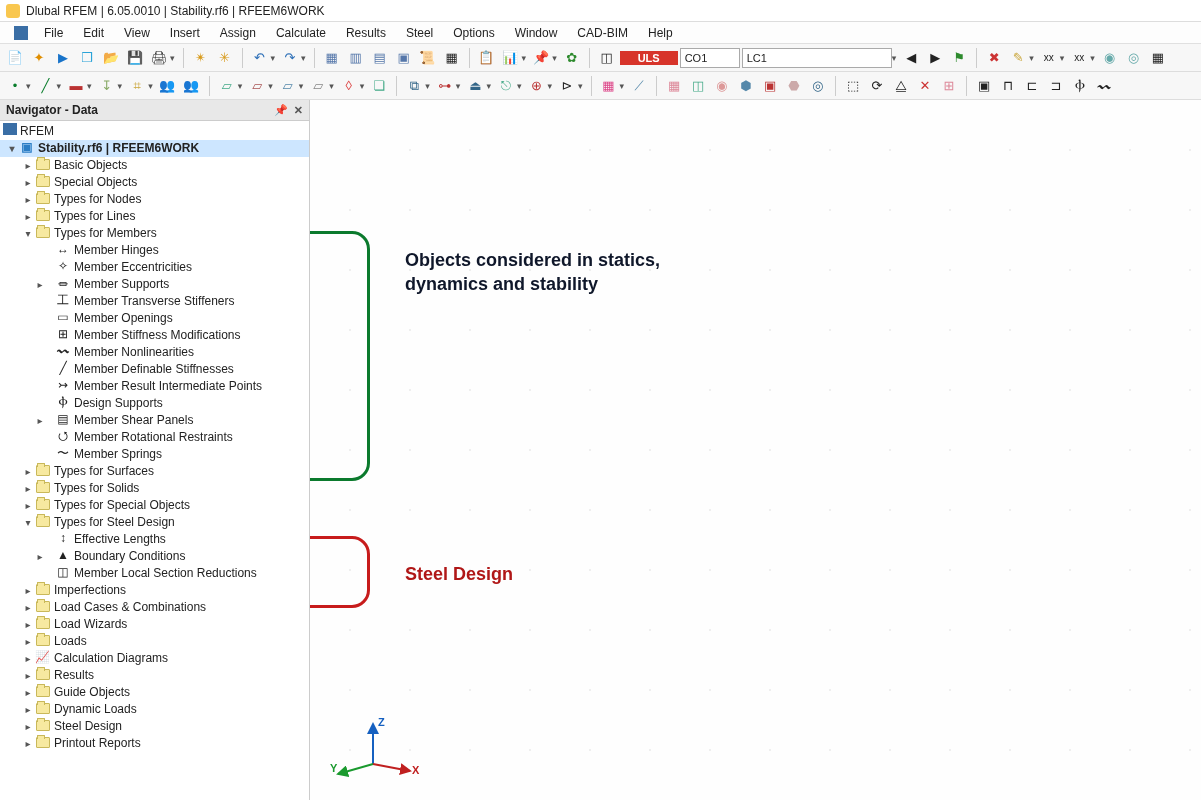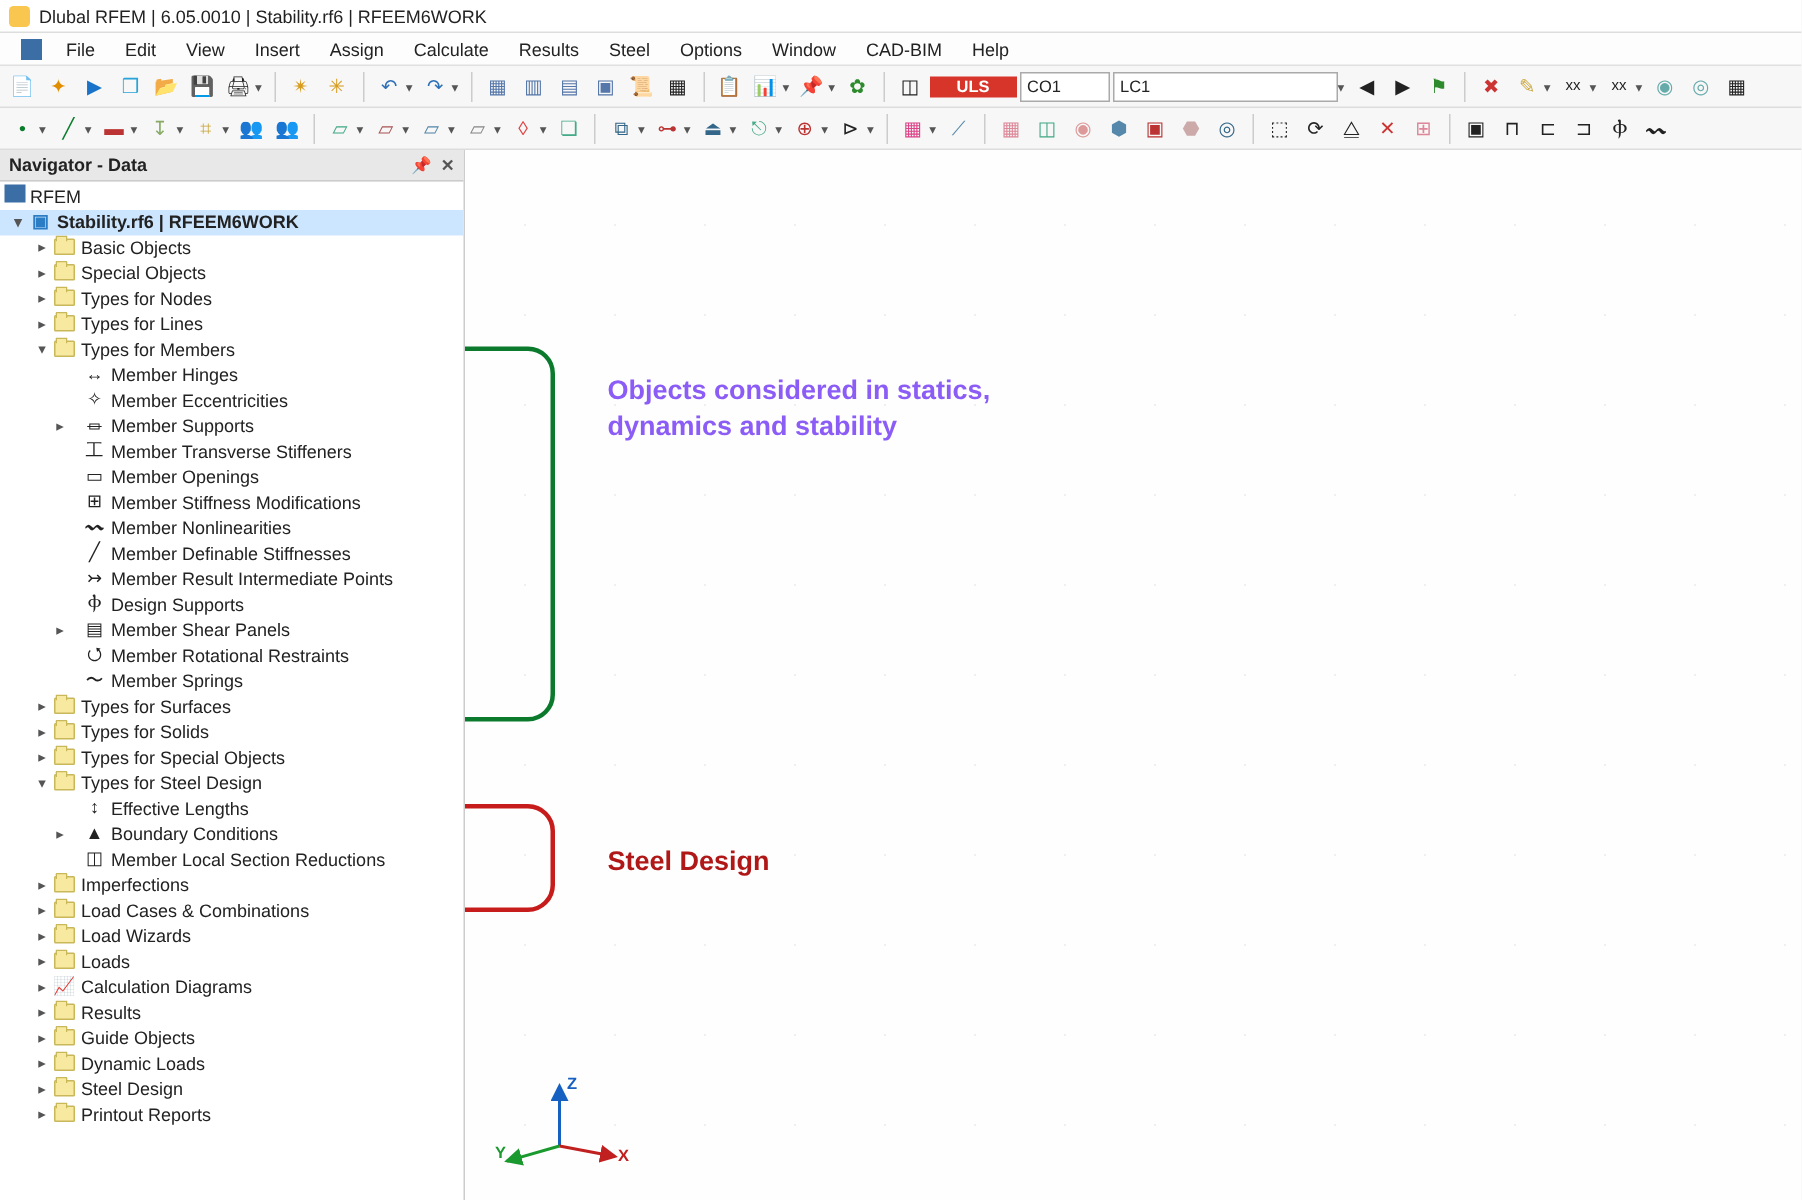--- a/index.html
+++ b/index.html
@@ -150,21 +150,21 @@
       radial-gradient(circle, rgba(0,0,0,0.06) 1px, transparent 1px);
     background-size: 60px 60px;
     background-position: 10px 20px;
   }
   .annot {
     position:absolute;
     font-size:18px;
     font-weight:700;
     line-height:1.35;
   }
-  .annot.green { color:#8b5cf6; }
+  .annot.green { color:#0f172a; }
   .annot.red   { color:#b01717; }
   .box {
     position:absolute;
     border:3px solid;
     border-radius:18px;
   }
   .box.green { border-color:#0b7a2d; }
   .box.red   { border-color:#c71c1c; }
 
   .axiswrap {

